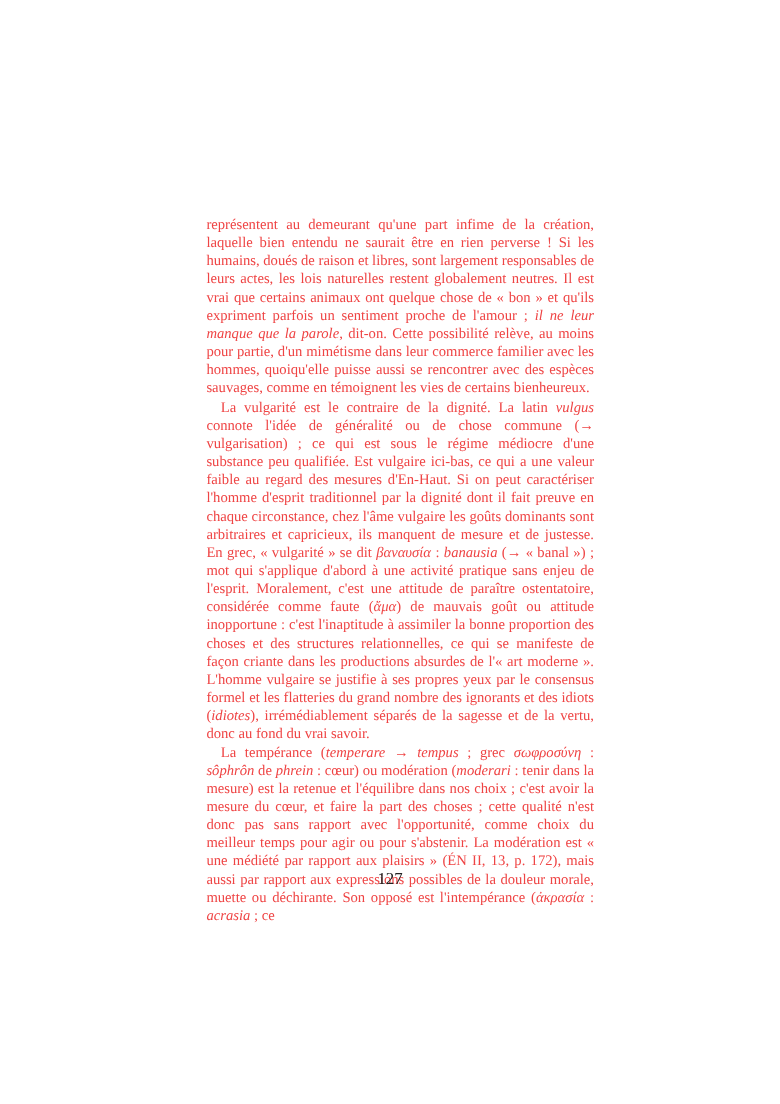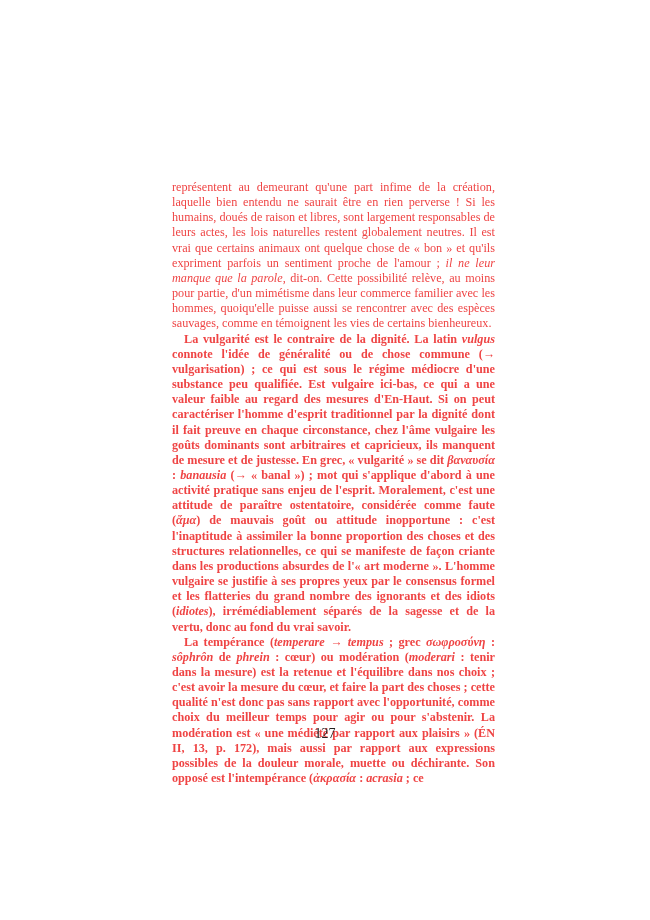--- a/index.html
+++ b/index.html
@@ -5,21 +5,21 @@
   html, body { margin:0; padding:0; background:#ffffff; }
   body { width:650px; height:920px; position:relative; overflow:hidden; }
   .page { position:absolute; left:0; top:0; width:650px; height:920px; background:#fff; }
   .textblock {
     position:absolute; left:172px; top:180px; width:323px;
     font-family:"Liberation Serif", "DejaVu Serif", serif;
     font-size:12.2px; line-height:15.15px; color:#ef4444;
     text-align:justify; hyphens:none;
   }
   .textblock p { margin:0; }
-  .textblock p.indent { text-indent:12px;font-weight:bold; }
+  .textblock p.indent { text-indent:12px; }
   .textblock em { font-style:italic; }
   .pagenum {
     position:absolute; left:0; width:650px; top:726px; text-align:center;
     font-family:"Liberation Serif", "DejaVu Serif", serif; font-size:14px; color:#222;
   }
 </style>
 </head>
 <body>
 
 <div class="page">

